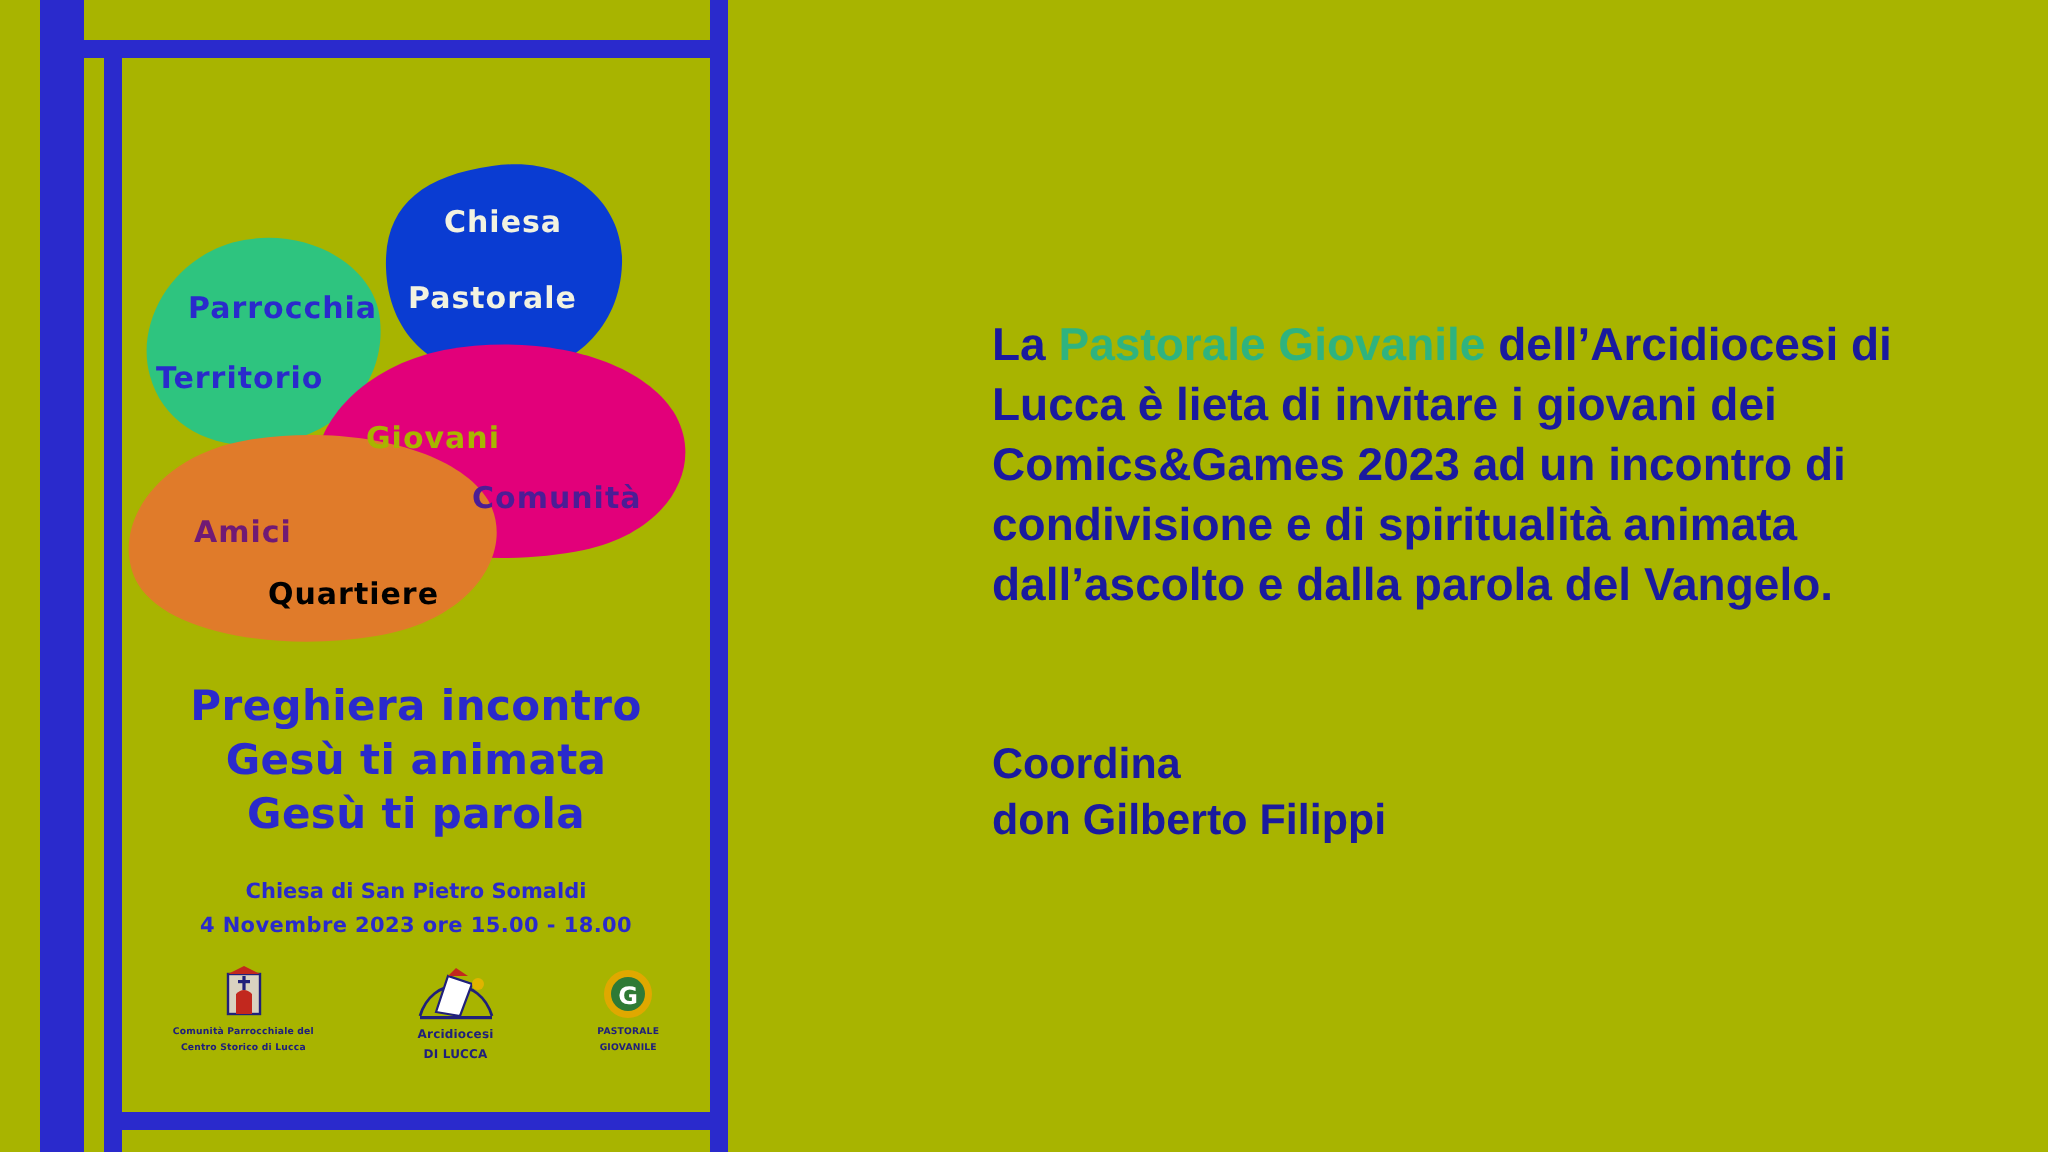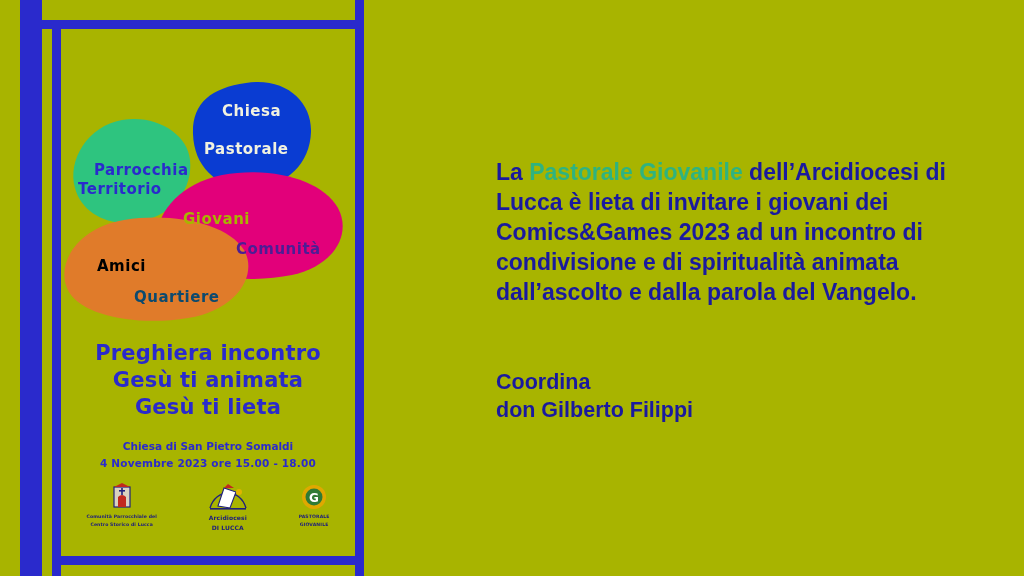--- a/index.html
+++ b/index.html
@@ -50,26 +50,26 @@
   .blob-label {
     position: absolute;
     font-family: "DejaVu Sans", sans-serif;
     font-size: 15px;
     font-weight: 700;
     letter-spacing: .5px;
     white-space: nowrap;
   }
   .lbl-chiesa      { left: 222px; top: 102px; color: #f2f2e0; }
   .lbl-pastorale   { left: 204px; top: 140px; color: #f2f2e0; }
-  .lbl-parrocchia  { left: 94px;  top: 145px; color: #2a2acc; margin-top: 16px; }
+  .lbl-parrocchia  { left: 94px;  top: 145px; color: #2a2acc; }
   .lbl-territorio  { left: 78px;  top: 180px; color: #2a2acc; }
   .lbl-giovani     { left: 183px; top: 210px; color: #a8b400; }
   .lbl-comunita    { left: 236px; top: 240px; color: #4c1d95; }
-  .lbl-amici       { left: 97px;  top: 257px; color: #000000; }
-  .lbl-quartiere   { left: 134px; top: 288px; color: #0c4a6e; }
+  .lbl-amici       { left: 97px;  top: 257px; color: #701a75; }
+  .lbl-quartiere   { left: 134px; top: 288px; color: #000000; }
 
   .poster-title {
     position: absolute;
     left: 62px;
     top: 340px;
     width: 292px;
     text-align: center;
     color: #2a2acc;
     font-family: "DejaVu Sans", sans-serif;
     font-size: 21px;
@@ -196,21 +196,21 @@
     <span class="blob-label lbl-parrocchia">Parrocchia</span>
     <span class="blob-label lbl-territorio">Territorio</span>
     <span class="blob-label lbl-giovani">Giovani</span>
     <span class="blob-label lbl-comunita">Comunità</span>
     <span class="blob-label lbl-amici">Amici</span>
     <span class="blob-label lbl-quartiere">Quartiere</span>
 
     <div class="poster-title">
       <div>Preghiera incontro</div>
       <div>Gesù ti animata</div>
-      <div>Gesù ti lieta</div>
+      <div>Gesù ti parola</div>
     </div>
 
     <div class="poster-venue">
       <div>Chiesa di San Pietro Somaldi</div>
       <div class="small-gap">4 Novembre 2023   ore 15.00 - 18.00</div>
     </div>
 
     <div class="logos">
 
       <div class="logo">

